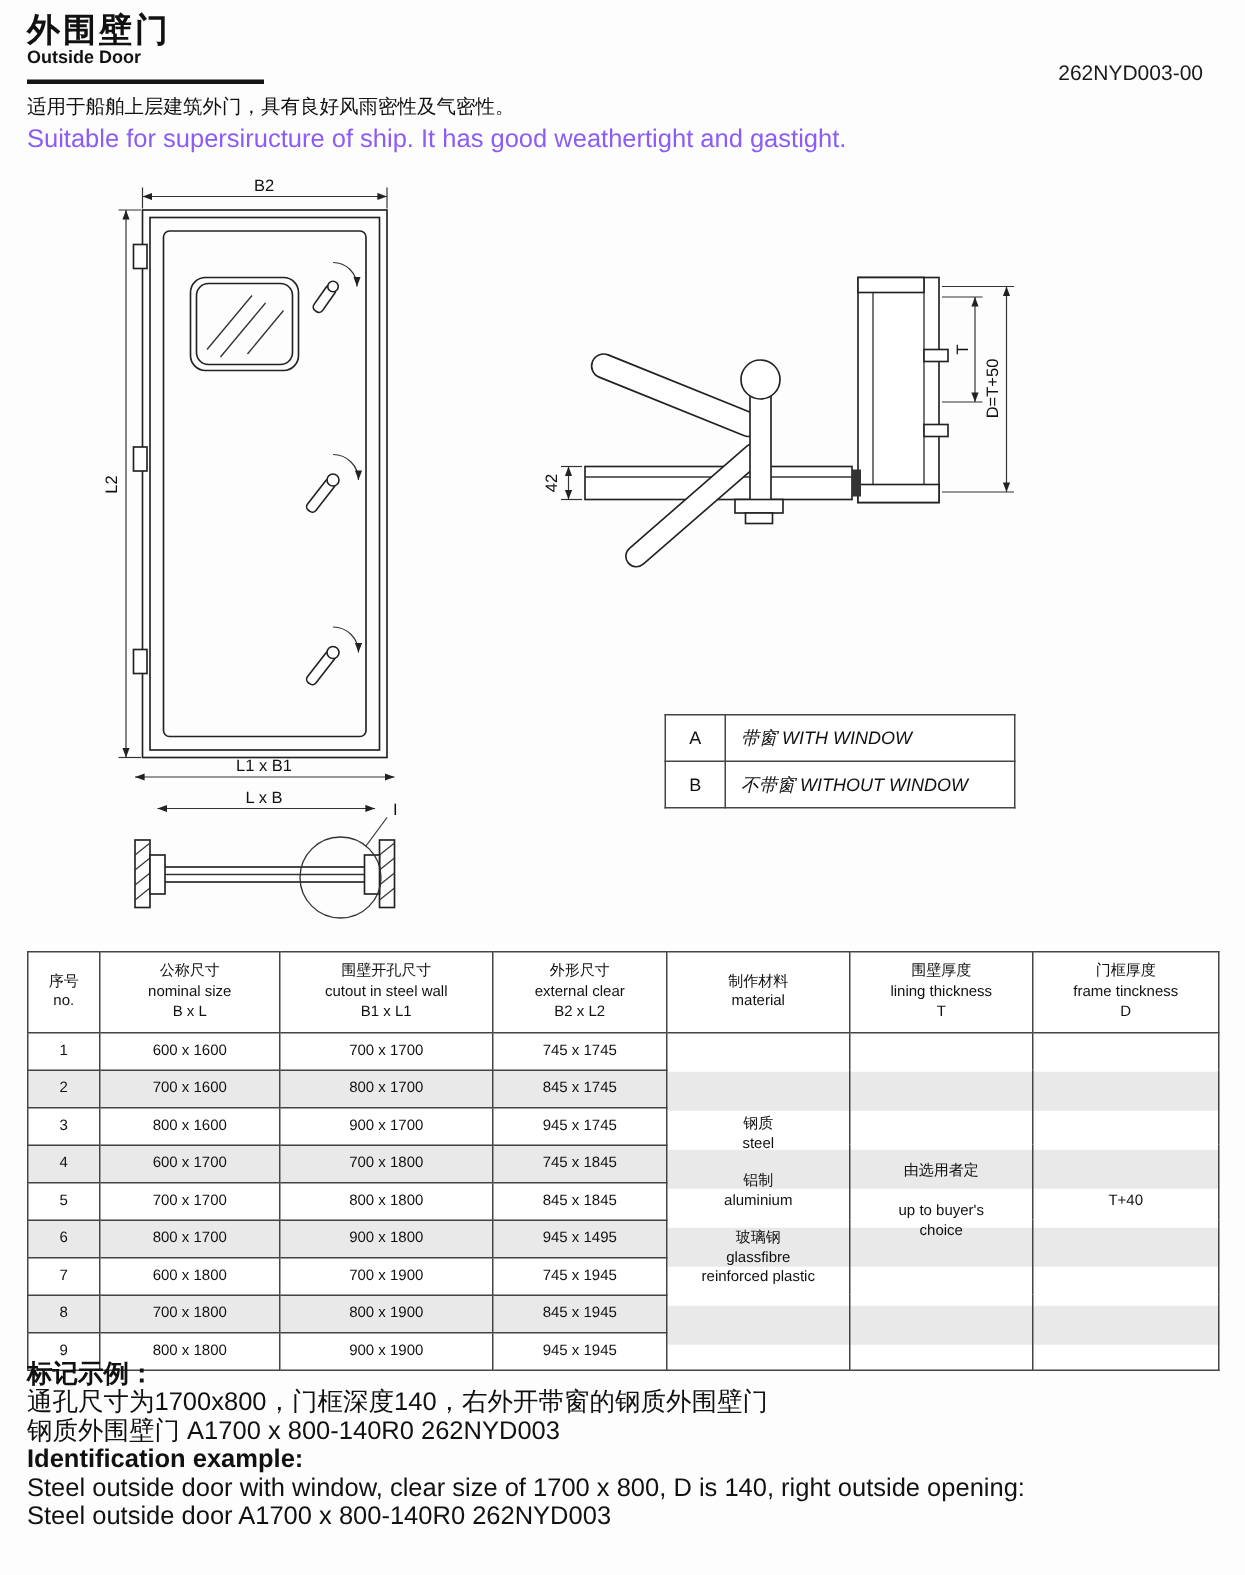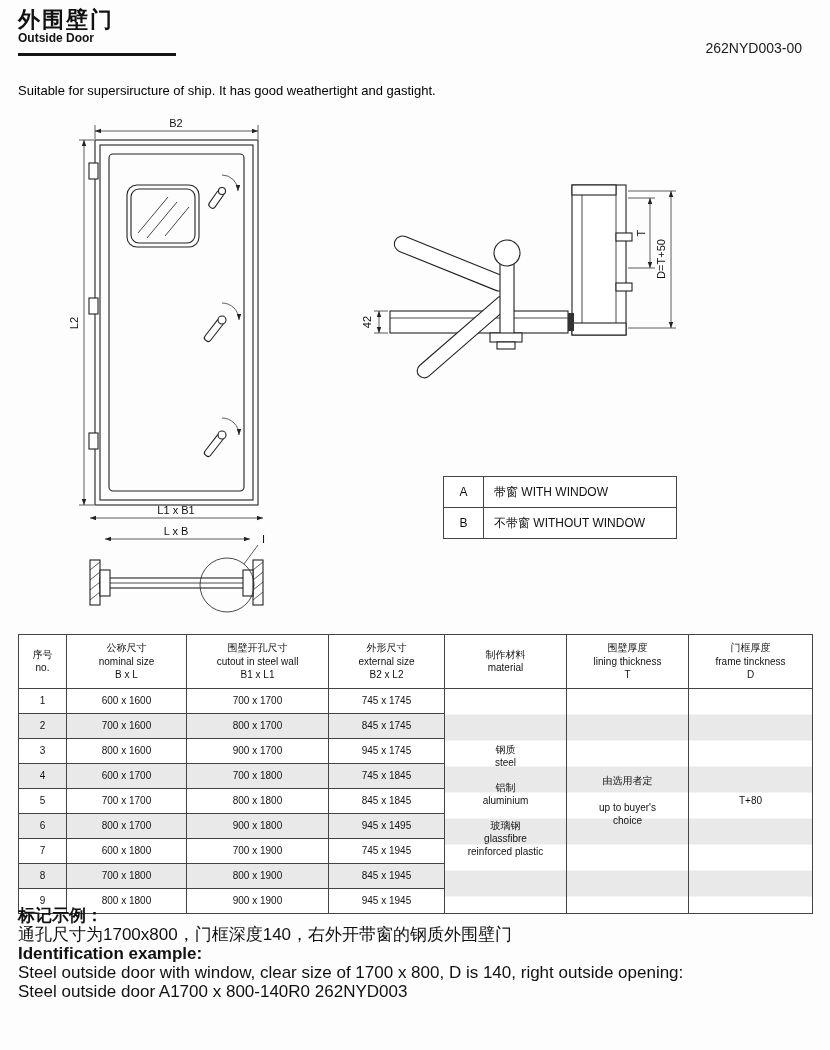--- a/index.html
+++ b/index.html
@@ -6,34 +6,34 @@
   html,body { background:#ffffff; }
   .page {
     position:relative; width:830px; height:1050px; background:#fdfdfd;
     font-family:"Liberation Sans", sans-serif; color:#111; overflow:hidden;
   }
   .title-zh { position:absolute; left:18px; top:5px; font-size:22px; font-weight:bold; letter-spacing:2px; }
   .title-en { position:absolute; left:18px; top:31px; font-size:12px; font-weight:bold; }
   .title-rule { position:absolute; left:18px; top:53px; width:158px; height:3px; background:#151515; }
   .doc-number { position:absolute; right:28px; top:40px; font-size:14px; color:#1a1a1a; }
   .desc-zh { position:absolute; left:18px; top:62px; font-size:13px; }
-  .desc-en { position:absolute; left:18px; top:83px; font-size:13px; color:#000000; }
+  .desc-en { position:absolute; left:18px; top:83px; font-size:17px; color:#8b5cf6; }
 
   .door-svg { position:absolute; left:70px; top:115px; width:300px; height:505px; }
   .detail-svg { position:absolute; left:350px; top:163px; width:335px; height:250px; }
   svg .ln { stroke:#222; fill:none; stroke-width:1.1; }
   svg .fw { stroke:#222; fill:#ffffff; stroke-width:1.1; }
   svg .dim { stroke:#333; fill:none; stroke-width:0.8; }
   svg .thin { stroke:#333; fill:none; stroke-width:0.9; }
   svg text { font-family:"Liberation Sans", sans-serif; font-size:11px; fill:#111; }
 
   .variant-table { position:absolute; left:443px; top:476px; width:234px; border-collapse:collapse; font-size:12px; background:#fff; }
   .variant-table td { border:1px solid #444; height:31px; }
   .variant-table .vkey { width:40px; text-align:center; }
-  .variant-table .vlabel { padding-left:10px; text-align:left; }
+  .variant-table .vlabel { padding-left:10px; text-align:left;font-style:italic; }
 
   .spec-table { position:absolute; left:18px; top:634px; width:794px; border-collapse:collapse; table-layout:fixed; font-size:10px; background:#fff; }
   .spec-table th, .spec-table td { border:1px solid #444; text-align:center; vertical-align:middle; }
   .spec-table thead th { padding:6px 2px; font-weight:normal; line-height:1.35; }
   .spec-table tbody td { height:25px; padding:0 2px; }
   .spec-table tr.alt td { background:#e9e9e9; }
   .spec-table td.merged {
     background-image: repeating-linear-gradient(to bottom, #fff 0px, #fff 26px, #e9e9e9 26px, #e9e9e9 52px);
     line-height:1.3;
   }
@@ -46,20 +46,21 @@
 </style>
 </head>
 <body>
 
 <div class="page" data-name="catalog-page">
 
   <div class="title-zh" data-name="page-title-zh">外围壁门</div>
   <div class="title-en" data-name="page-title-en">Outside Door</div>
   <div class="title-rule" data-name="title-underline"></div>
   <div class="doc-number" data-name="doc-number">262NYD003-00</div>
+  <div class="desc-zh" data-name="description-zh">适用于船舶上层建筑外门，具有良好风雨密性及气密性。</div>
   <div class="desc-en" data-name="description-en">Suitable for supersiructure of ship. It has good weathertight and gastight.</div>
 
   <svg class="door-svg" viewBox="0 0 300 505" data-name="door-front-drawing">
     <defs>
       <marker id="a1" markerWidth="9" markerHeight="8" refX="8" refY="3" orient="auto-start-reverse">
         <path d="M0,0 L8,3 L0,6 Z" fill="#222"></path>
       </marker>
     </defs>
 
     <g data-name="dimension-b2">
@@ -233,21 +234,21 @@
           <div data-name="col-header-en">nominal size</div>
           <div data-name="col-header-sub">B x L</div>
         </th>
         <th data-name="col-header-cutout">
           <div data-name="col-header-zh">围壁开孔尺寸</div>
           <div data-name="col-header-en">cutout in steel wall</div>
           <div data-name="col-header-sub">B1 x L1</div>
         </th>
         <th data-name="col-header-external-size">
           <div data-name="col-header-zh">外形尺寸</div>
-          <div data-name="col-header-en">external size</div>
+          <div data-name="col-header-en">external clear</div>
           <div data-name="col-header-sub">B2 x L2</div>
         </th>
         <th data-name="col-header-material">
           <div data-name="col-header-zh">制作材料</div>
           <div data-name="col-header-en">material</div>
           <div data-name="col-header-sub"></div>
         </th>
         <th data-name="col-header-lining-thickness">
           <div data-name="col-header-zh">围壁厚度</div>
           <div data-name="col-header-en">lining thickness</div>
@@ -274,21 +275,21 @@
             <div>玻璃钢</div>
             <div>glassfibre</div>
             <div>reinforced plastic</div>
           </td>
           <td rowspan="9" class="merged" data-name="lining-cell">
             <div>由选用者定</div>
             <div>up to buyer's</div>
             <div>choice</div>
           </td>
           <td rowspan="9" class="merged" data-name="frame-cell">
-            <div>T+80</div>
+            <div>T+40</div>
           </td>
         </tr>
         <tr data-name="table-row" class="alt">
           <td data-name="table-cell">2</td>
           <td data-name="table-cell">700 x 1600</td>
           <td data-name="table-cell">800 x 1700</td>
           <td data-name="table-cell">845 x 1745</td>
         </tr>
         <tr data-name="table-row">
           <td data-name="table-cell">3</td>
@@ -331,18 +332,19 @@
           <td data-name="table-cell">800 x 1800</td>
           <td data-name="table-cell">900 x 1900</td>
           <td data-name="table-cell">945 x 1945</td>
         </tr>
       </tbody>
   </table>
 
   <div class="footer" data-name="identification-example">
     <div class="f-bold" data-name="mark-example-label-zh">标记示例：</div>
     <div data-name="mark-example-line1-zh">通孔尺寸为1700x800，门框深度140，右外开带窗的钢质外围壁门</div>
+    <div data-name="mark-example-line2-zh">钢质外围壁门 A1700 x 800-140R0 262NYD003</div>
     <div class="f-bold" data-name="mark-example-label-en">Identification example:</div>
     <div data-name="mark-example-line1-en">Steel outside door with window, clear size of 1700 x 800, D is 140, right outside opening:</div>
     <div data-name="mark-example-line2-en">Steel outside door A1700 x 800-140R0 262NYD003</div>
   </div>
 
 </div>
 
 </body></html>

